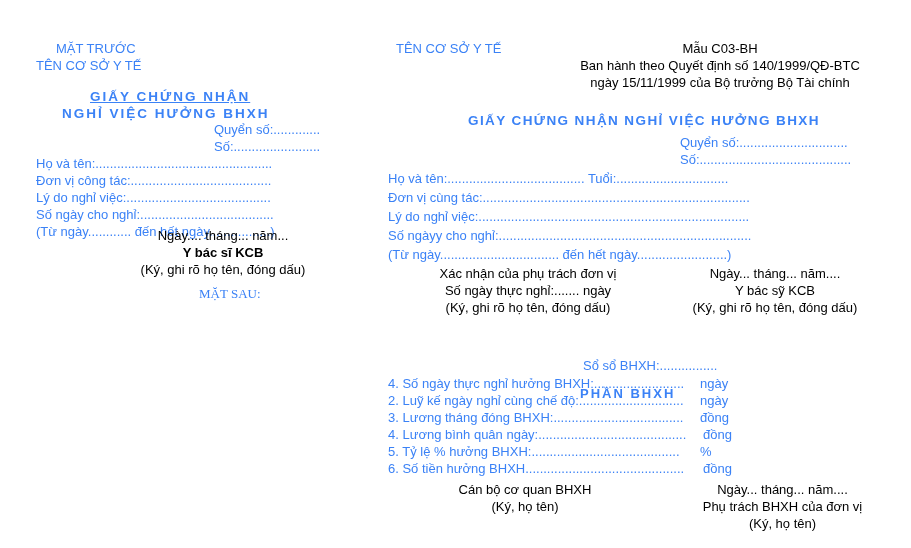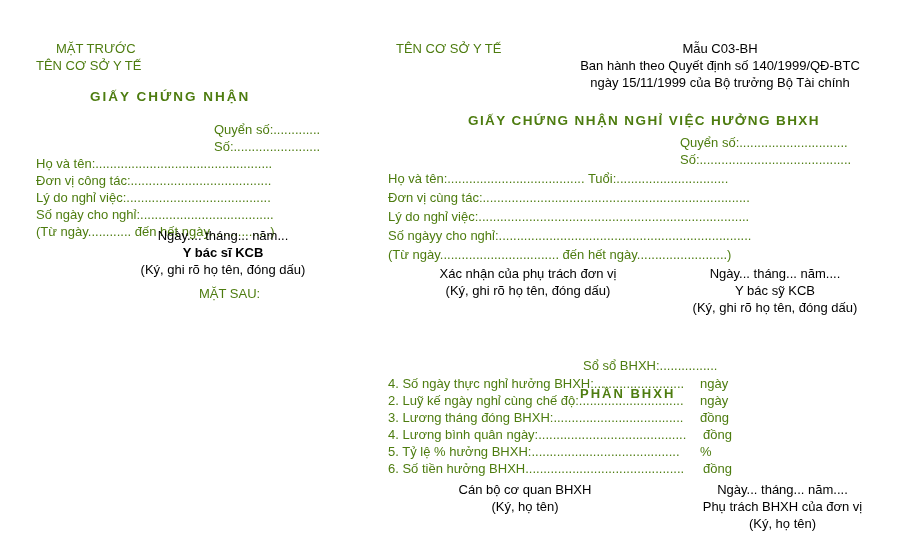--- a/index.html
+++ b/index.html
@@ -18,59 +18,60 @@
     position: relative;
     width: 911px;
     height: 548px;
   }
   
   .t {
     position: absolute;
     white-space: pre;
     font-size: 13px;
     line-height: 17px;
-    color: #4d7c0f;
+    color: #3b82f6;
   }
   .b { font-weight: bold; }
   .sp1 { letter-spacing: 1.4px; }
   .sp2 { letter-spacing: 2.0px; }
   .ctr-block {
     position: absolute;
     text-align: center;
     font-size: 13px;
     line-height: 17px;
   }
   .ctr-block > div { white-space: pre; }
 </style>
 </head>
 <body>
 
 <div id="page">
 
   <div class="t" style="left:56px; top:40px;">MẶT TRƯỚC</div>
   <div class="t" style="left:36px; top:57px;">TÊN CƠ SỞ Y TẾ</div>
 
-  <div class="t b sp2" style="left:90px; top:88px; font-size:13.5px;">GIẤY CHỨNG NHẬN</div>
+  <div class="t b sp2" style="left:90px; top:88px; font-size:13.5px;text-decoration:underline;">GIẤY CHỨNG NHẬN</div>
+  <div class="t b sp2" style="left:62px; top:105px; font-size:13.5px;">NGHỈ VIỆC HƯỞNG BHXH</div>
 
   <div class="t" style="left:214px; top:121px;">Quyển số:.............</div>
   <div class="t" style="left:214px; top:138px;">Số:........................</div>
 
   <div class="t" style="left:36px; top:155px;">Họ và tên:.................................................</div>
   <div class="t" style="left:36px; top:172px;">Đơn vị công tác:.......................................</div>
   <div class="t" style="left:36px; top:189px;">Lý do nghỉ việc:........................................</div>
   <div class="t" style="left:36px; top:206px;">Số ngày cho nghỉ:.....................................</div>
   <div class="t" style="left:36px; top:223px;">(Từ ngày............ đến hết ngày.................)</div>
 
   <div class="ctr-block" style="left:108px; top:227px; width:230px;">
     <div>Ngày.... tháng... năm...</div>
     <div class="b">Y bác sĩ KCB</div>
     <div>(Ký, ghi rõ họ tên, đóng dấu)</div>
   </div>
 
-  <div class="t" style="left:199px; top:285px;">MẶT SAU:</div>
+  <div class="t" style="left:199px; top:285px;font-family:Liberation Serif, serif;">MẶT SAU:</div>
 
   <div class="t" style="left:396px; top:40px;">TÊN CƠ SỞ Y TẾ</div>
 
   <div class="ctr-block" style="left:555px; top:40px; width:330px;">
     <div>Mẫu C03-BH</div>
     <div>Ban hành theo Quyết định số 140/1999/QĐ-BTC</div>
     <div>ngày 15/11/1999 của Bộ trưởng Bộ Tài chính</div>
   </div>
 
   <div class="t b sp1" style="left:468px; top:112px; font-size:13.5px;">GIẤY CHỨNG NHẬN NGHỈ VIỆC HƯỞNG BHXH</div>
@@ -79,20 +80,21 @@
   <div class="t" style="left:680px; top:151px;">Số:..........................................</div>
 
   <div class="t" style="left:388px; top:170px;">Họ và tên:...................................... Tuổi:...............................</div>
   <div class="t" style="left:388px; top:189px;">Đơn vị cùng tác:..........................................................................</div>
   <div class="t" style="left:388px; top:227px;">Số ngàyy cho nghỉ:......................................................................</div>
   <div class="t" style="left:388px; top:208px;">Lý do nghỉ việc:...........................................................................</div>
   <div class="t" style="left:388px; top:246px;">(Từ ngày................................. đến hết ngày.........................)</div>
 
   <div class="ctr-block" style="left:398px; top:265px; width:260px;">
     <div>Xác nhận của phụ trách đơn vị</div>
+    <div>Số ngày thực nghỉ:....... ngày</div>
     <div>(Ký, ghi rõ họ tên, đóng dấu)</div>
   </div>
 
   <div class="ctr-block" style="left:655px; top:265px; width:240px;">
     <div>Ngày... tháng... năm....</div>
     <div>Y bác sỹ KCB</div>
     <div>(Ký, ghi rõ họ tên, đóng dấu)</div>
   </div>
 
   <div class="t b sp2" style="left:580px; top:341px; font-size:13px;margin-top:44px;">PHẦN BHXH</div>

